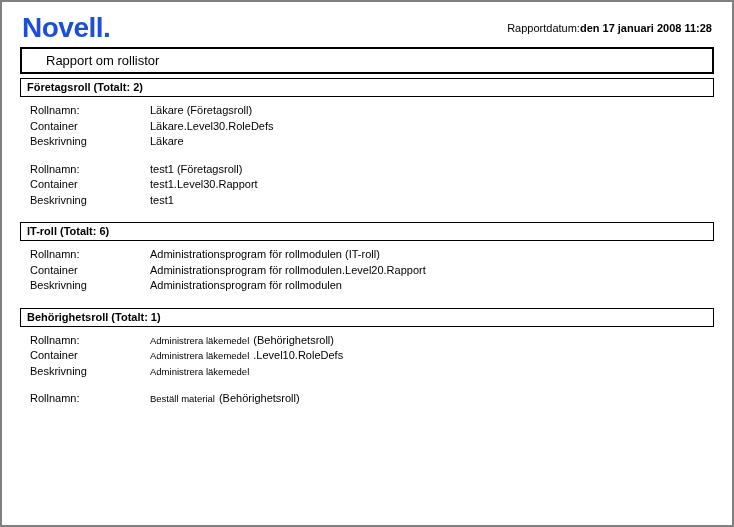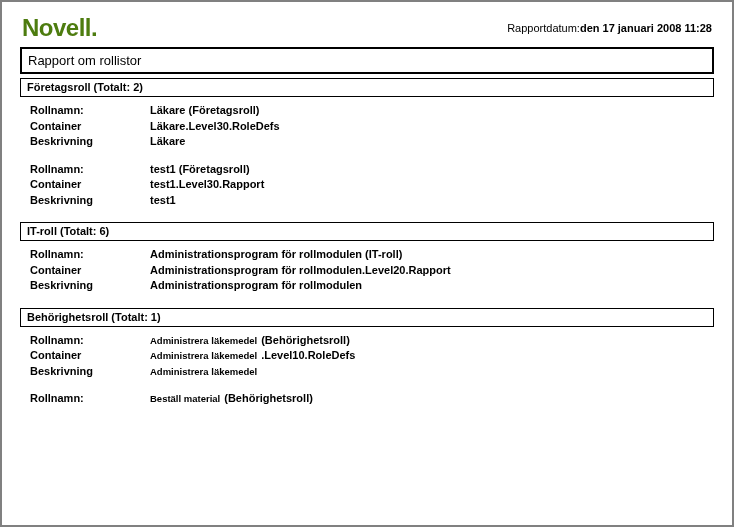--- a/index.html
+++ b/index.html
@@ -7,39 +7,39 @@
     width: 734px; height: 527px; box-sizing: border-box;
     border: 2px solid #808080; background: #ffffff;
     font-family: "Liberation Sans", sans-serif; color: #000000;
     padding: 13px 18px; overflow: hidden;
   }
   .header {
     display: flex; justify-content: space-between; align-items: center;
     height: 26px; padding: 0 2px;
   }
   .logo {
-    font-size: 24px; font-weight: bold; color: #4d7c0f;
+    font-size: 28px; font-weight: bold; color: #1d4ed8;
     letter-spacing: -0.5px;
   }
   .date-block { font-size: 11px; white-space: nowrap; }
   .date-label { }
   .date-value { font-weight: bold; }
   .title-box {
     border: 2px solid #000000; margin-top: 6px;
-    padding: 4px 6px; font-size: 13px; line-height: 15px;
+    padding: 4px 24px; font-size: 13px; line-height: 15px;
   }
   .section-header {
     border: 1px solid #000000; margin-top: 14px;
     padding: 2px 6px; font-size: 11px; font-weight: bold; line-height: 13px;
   }
   .section-header.first { margin-top: 4px; }
   .entry { margin-top: 12px; padding-left: 10px; }
   .entry.first { margin-top: 6px; }
-  .row { display: flex; font-size: 11px; line-height: 15.5px; font-weight: bold; }
-  .row.bold { font-weight: bold; }
+  .row { display: flex; font-size: 11px; line-height: 15.5px; }
+  .row.bold { font-weight: normal; }
   .row .label { width: 120px; flex: none; }
   .row .value { flex: 1; }
   .part.small { font-size: 9.5px; }
   .part.gap { margin-left: 4px; }
 </style>
 </head>
 <body>
 
 <div class="page">
   <div class="header">

